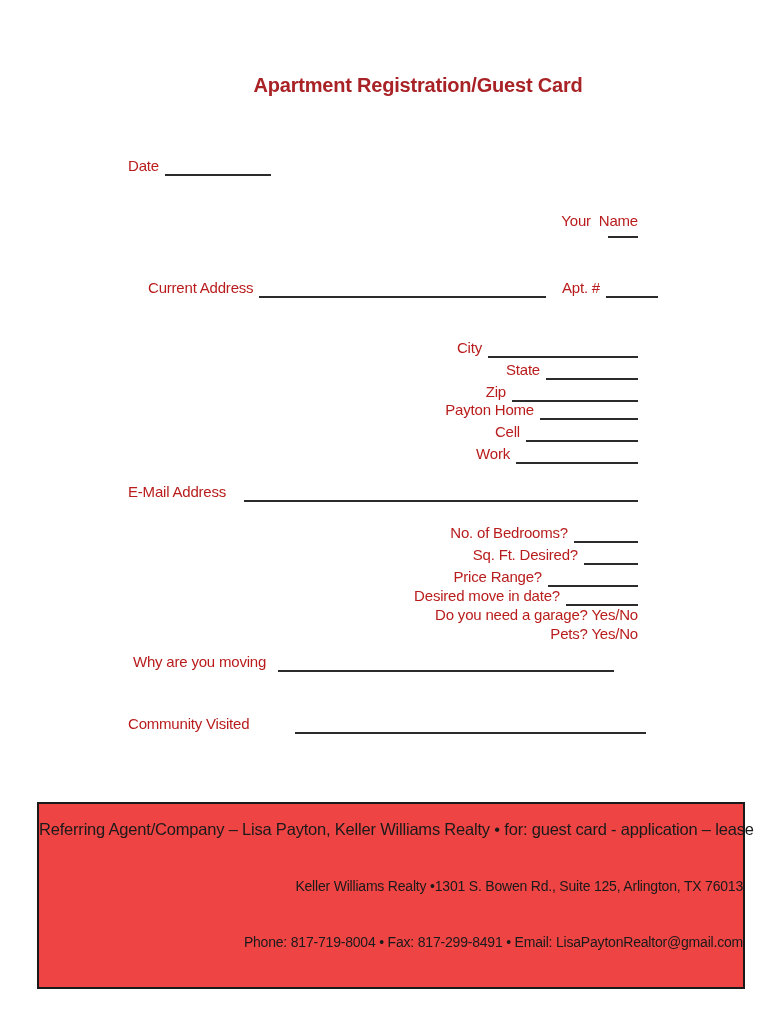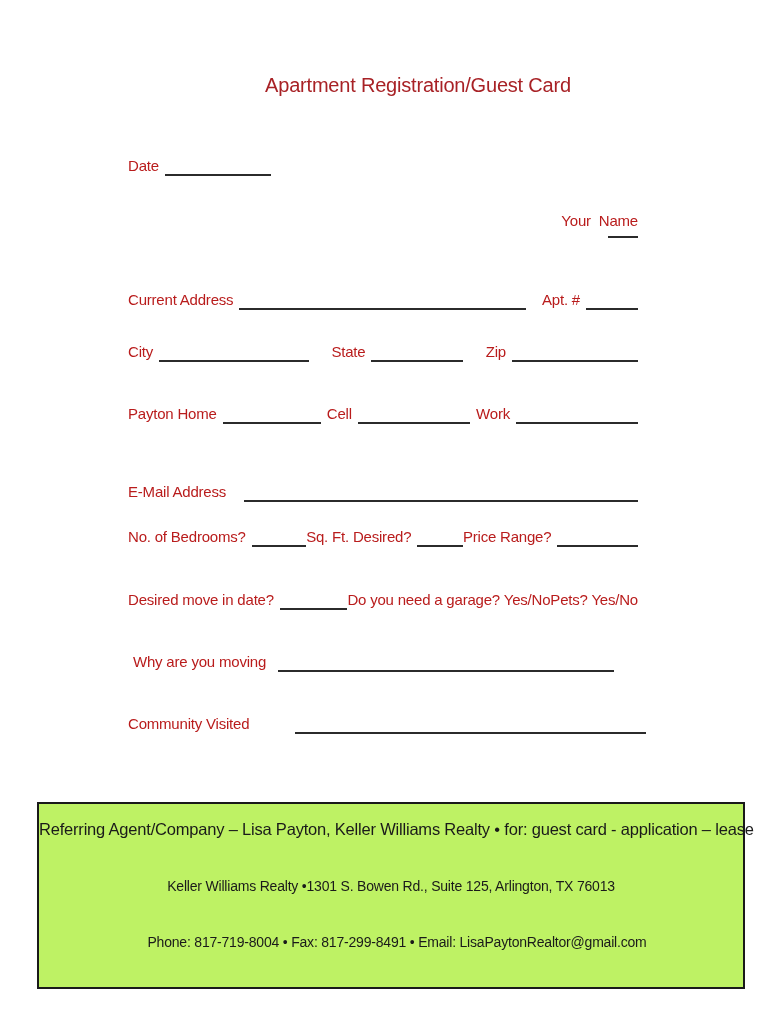--- a/index.html
+++ b/index.html
@@ -12,33 +12,33 @@
     position:relative;
     width:770px; height:1024px;
     background:#ffffff;
     overflow:hidden;
   }
   .title {
     position:absolute;
     left:66px; right:0; top:74px;
     text-align:center;
     font-size:20px;
-    font-weight:normal;
+    font-weight:bold;
     letter-spacing:-0.2px;
     color:#a82226;
     white-space:pre;
   }
   .row {
     position:absolute;
     left:128px; width:510px;
     height:26px;
     display:flex;
     align-items:flex-end;
   }
-  .row.between { justify-content:space-between; }
+  .row.between { justify-content:space-between;flex-direction:column; }
   .group {
     display:flex;
     align-items:flex-end;
     min-width:0;
   }
   .lbl {
     font-size:15px;
     letter-spacing:-0.2px;
     line-height:1.25;
     white-space:pre;
@@ -61,40 +61,40 @@
   .w126 { width:126px; }
   .w98  { width:98px;  }
   .w112 { width:112px; }
   .w122 { width:122px; }
   .w64  { width:64px;  }
   .w54  { width:54px;  }
   .w90  { width:90px;  }
   .w72  { width:72px;  }
   .r-date      { top:150px; }
   .r-name      { top:212px;flex-direction:column; }
-  .r-address   { top:284px; }
+  .r-address   { top:272px;margin-left:20px; }
   .r-citystate { top:336px; }
   .r-phones    { top:398px; }
   .r-email     { top:476px; }
   .r-bedrooms  { top:521px; }
   .r-movein    { top:584px; }
   .r-why       { top:646px; }
   .r-community { top:708px; }
   .r-why .lbl { padding-left:5px; }
   .r-email .line { margin-left:18px; }
   .r-why .line { margin-left:12px; margin-right:24px; }
   .r-community .line { margin-left:46px; margin-right:-8px; }
   .ml16 { margin-left:16px; }
   .footer-box {
     position:absolute;
     left:37px; top:802px;
     width:708px; height:187px;
     border:2px solid #1a1a1a;
-    background:#bef264;
-    text-align:center;
+    background:#ef4444;
+    text-align:right;
     text-decoration:underline;
   }
   .footer-line1 {
     position:absolute; left:0; right:0; top:16px;
     font-size:16.5px;
     letter-spacing:-0.2px;
     white-space:pre;
   }
   .footer-line2 {
     position:absolute; left:0; right:0; top:74px;

